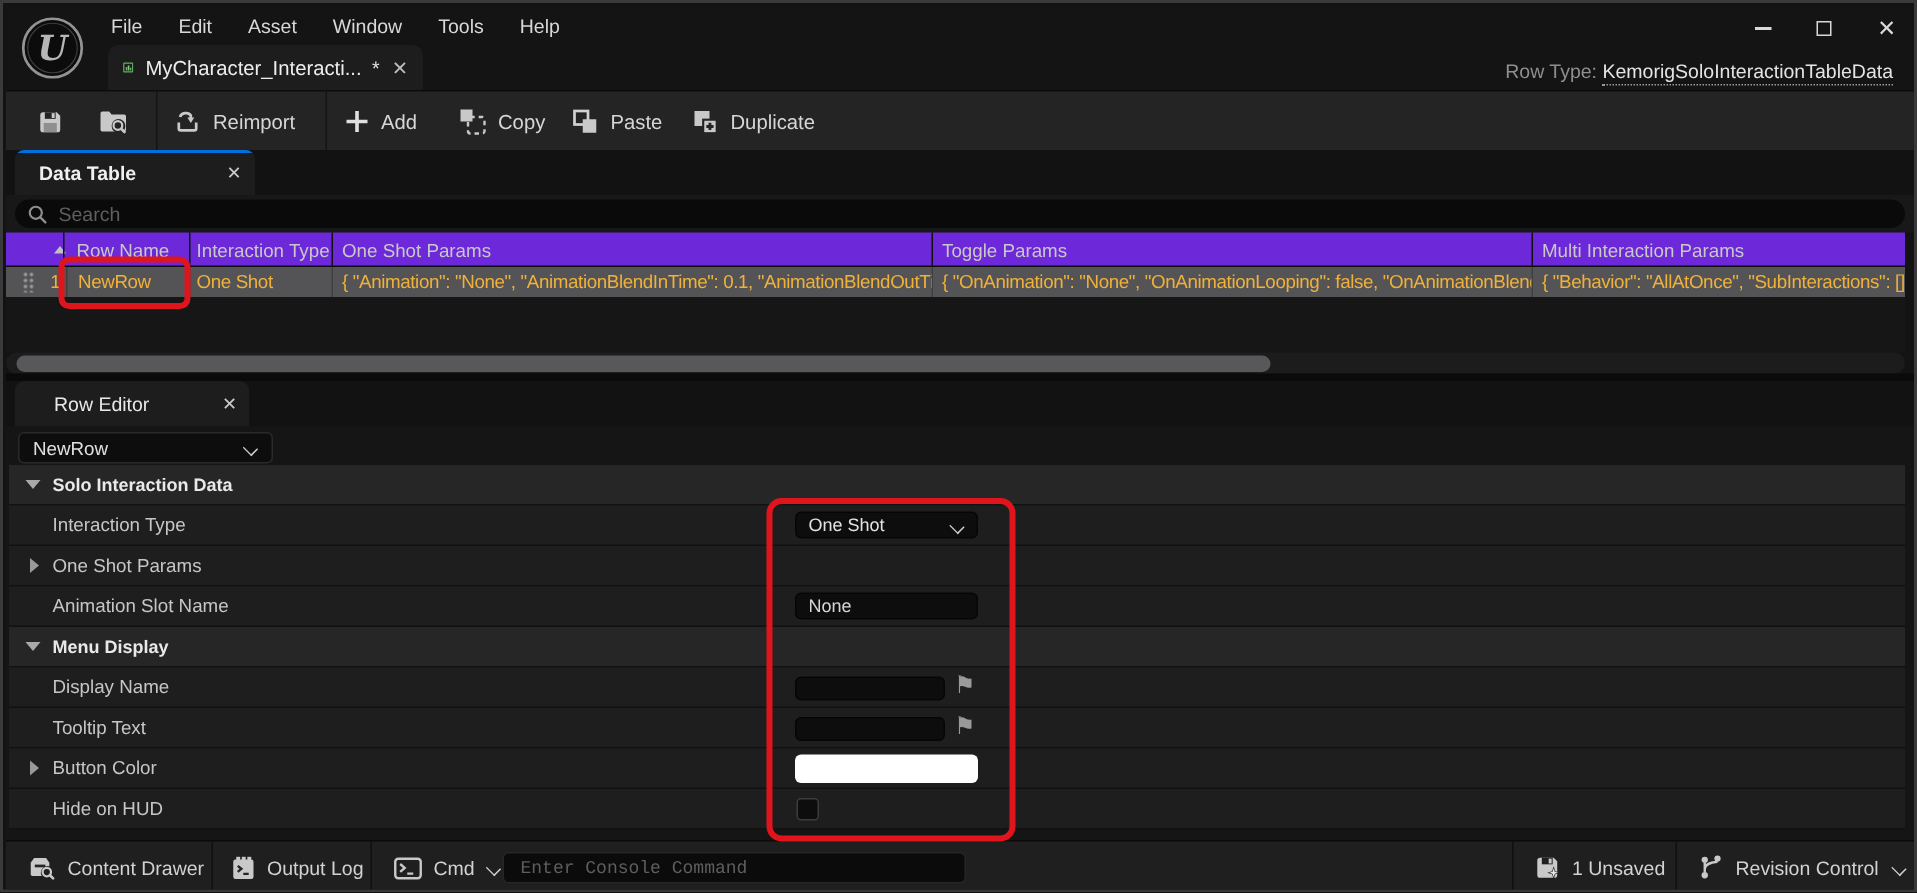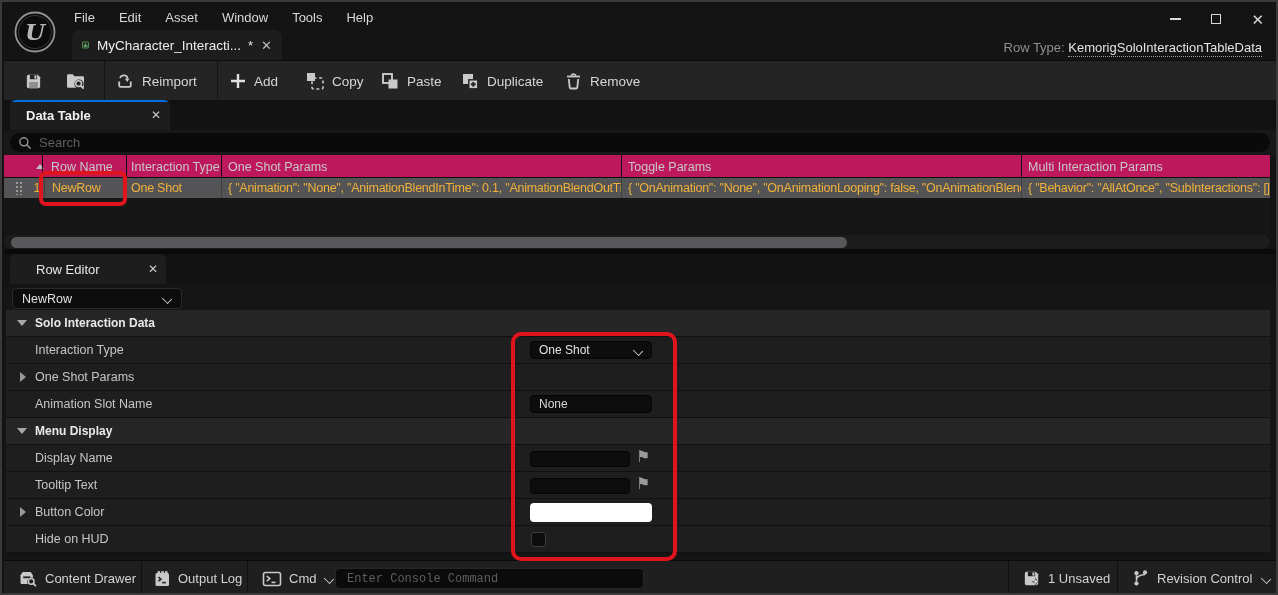--- a/index.html
+++ b/index.html
@@ -44,21 +44,21 @@
   .ptab-close { color:#c9c9c9; font-size:12px; }
   .ptab-inactive { position:absolute; top:0; height:30px; display:flex; align-items:center; color:#b4b4b4; font-size:13px; }
   
   #search-row { left:2px; top:128px; width:1274px; height:25px; background:#181818; }
   #search-box {
     position:absolute; left:6px; top:3px; width:1260px; height:19px; background:#0a0a0a;
     border-radius:10px; display:flex; align-items:center; padding:0 8px; gap:7px;
   }
   #search-box .ph { color:#5f5f5f; font-size:13px; }
   
-  #thead { left:2px; top:153px; width:1266px; height:23px; background:#be185d; border-bottom:1px solid #0e0e0e;text-align:center; }
+  #thead { left:2px; top:153px; width:1266px; height:23px; background:#6d28d9; border-bottom:1px solid #0e0e0e;text-align:center; }
   .hcell { position:absolute; top:0; height:23px; display:flex; align-items:center; color:#c8c8c8; font-size:12.5px; border-left:1px solid #111; padding-left:6px; overflow:hidden; white-space:nowrap; }
   .sort-tri { position:absolute; left:32px; top:9px; width:0; height:0; border-left:4px solid transparent; border-right:4px solid transparent; border-bottom:5px solid #c0c0c0; }
   #trow { left:2px; top:176px; width:1266px; height:20px; background:#545456; }
   .rcell { position:absolute; top:0; height:20px; line-height:20px; color:#f0b13a; font-size:12.5px; letter-spacing:-0.25px; white-space:nowrap; overflow:hidden; padding-left:6px; border-left:1px solid rgba(0,0,0,0.25); }
   #grip { position:absolute; left:11px; top:3px; width:8px; height:14px;
     background-image:radial-gradient(circle, #9a9a9a 1px, transparent 1.2px);
     background-size:4px 4px; }
   #row-num { position:absolute; left:26px; top:0; width:14px; line-height:20px; color:#f0b13a; font-size:12.5px; text-align:center; }
   #table-void { left:2px; top:196px; width:1266px; height:37px; background:#161616; }
   #hscroll { left:2px; top:233px; width:1266px; height:14px; background:#1c1c1c; border-radius:7px; }
@@ -190,28 +190,20 @@
       <span>Paste</span>
     </div>
     <div class="tbtn" style="left:456px;">
       <svg width="20" height="20" viewBox="0 0 20 20">
         <rect x="3" y="3" width="10" height="10" fill="#c9c9c9"></rect>
         <rect x="8.8" y="8.8" width="9" height="9" fill="#c9c9c9" stroke="#242424" stroke-width="1.4"></rect>
         <path d="M13.3 10.9 v4.8 M10.9 13.3 h4.8" stroke="#242424" stroke-width="1.9"></path>
       </svg>
       <span>Duplicate</span>
     </div>
-    <div class="tbtn" style="left:560px;">
-      <svg width="19" height="20" viewBox="0 0 19 20">
-        <path d="M3 5.5 h13" stroke="#c9c9c9" stroke-width="1.8"></path>
-        <path d="M7 4.6 q2.5 -3 5 0" fill="none" stroke="#c9c9c9" stroke-width="1.7"></path>
-        <path d="M4.8 8 l0.9 8.3 a1.4 1.4 0 0 0 1.4 1.2 h4.8 a1.4 1.4 0 0 0 1.4 -1.2 L14.2 8" fill="none" stroke="#c9c9c9" stroke-width="1.8"></path>
-      </svg>
-      <span>Remove</span>
-    </div>
   </div>
 
   <div id="panel-tabs" class="abs">
     <div class="ptab-active" style="width:160px;">
       <div class="ptab-accent"></div>
       <span class="ptab-label" style="margin-left:16px;">Data Table</span>
       <span class="ptab-close" style="position:absolute; left:141px;">✕</span>
     </div>
     <div class="ptab-inactive" style="left:178px; padding:0 17px;margin-top:32px;">
       <span>Data Table Details</span>

